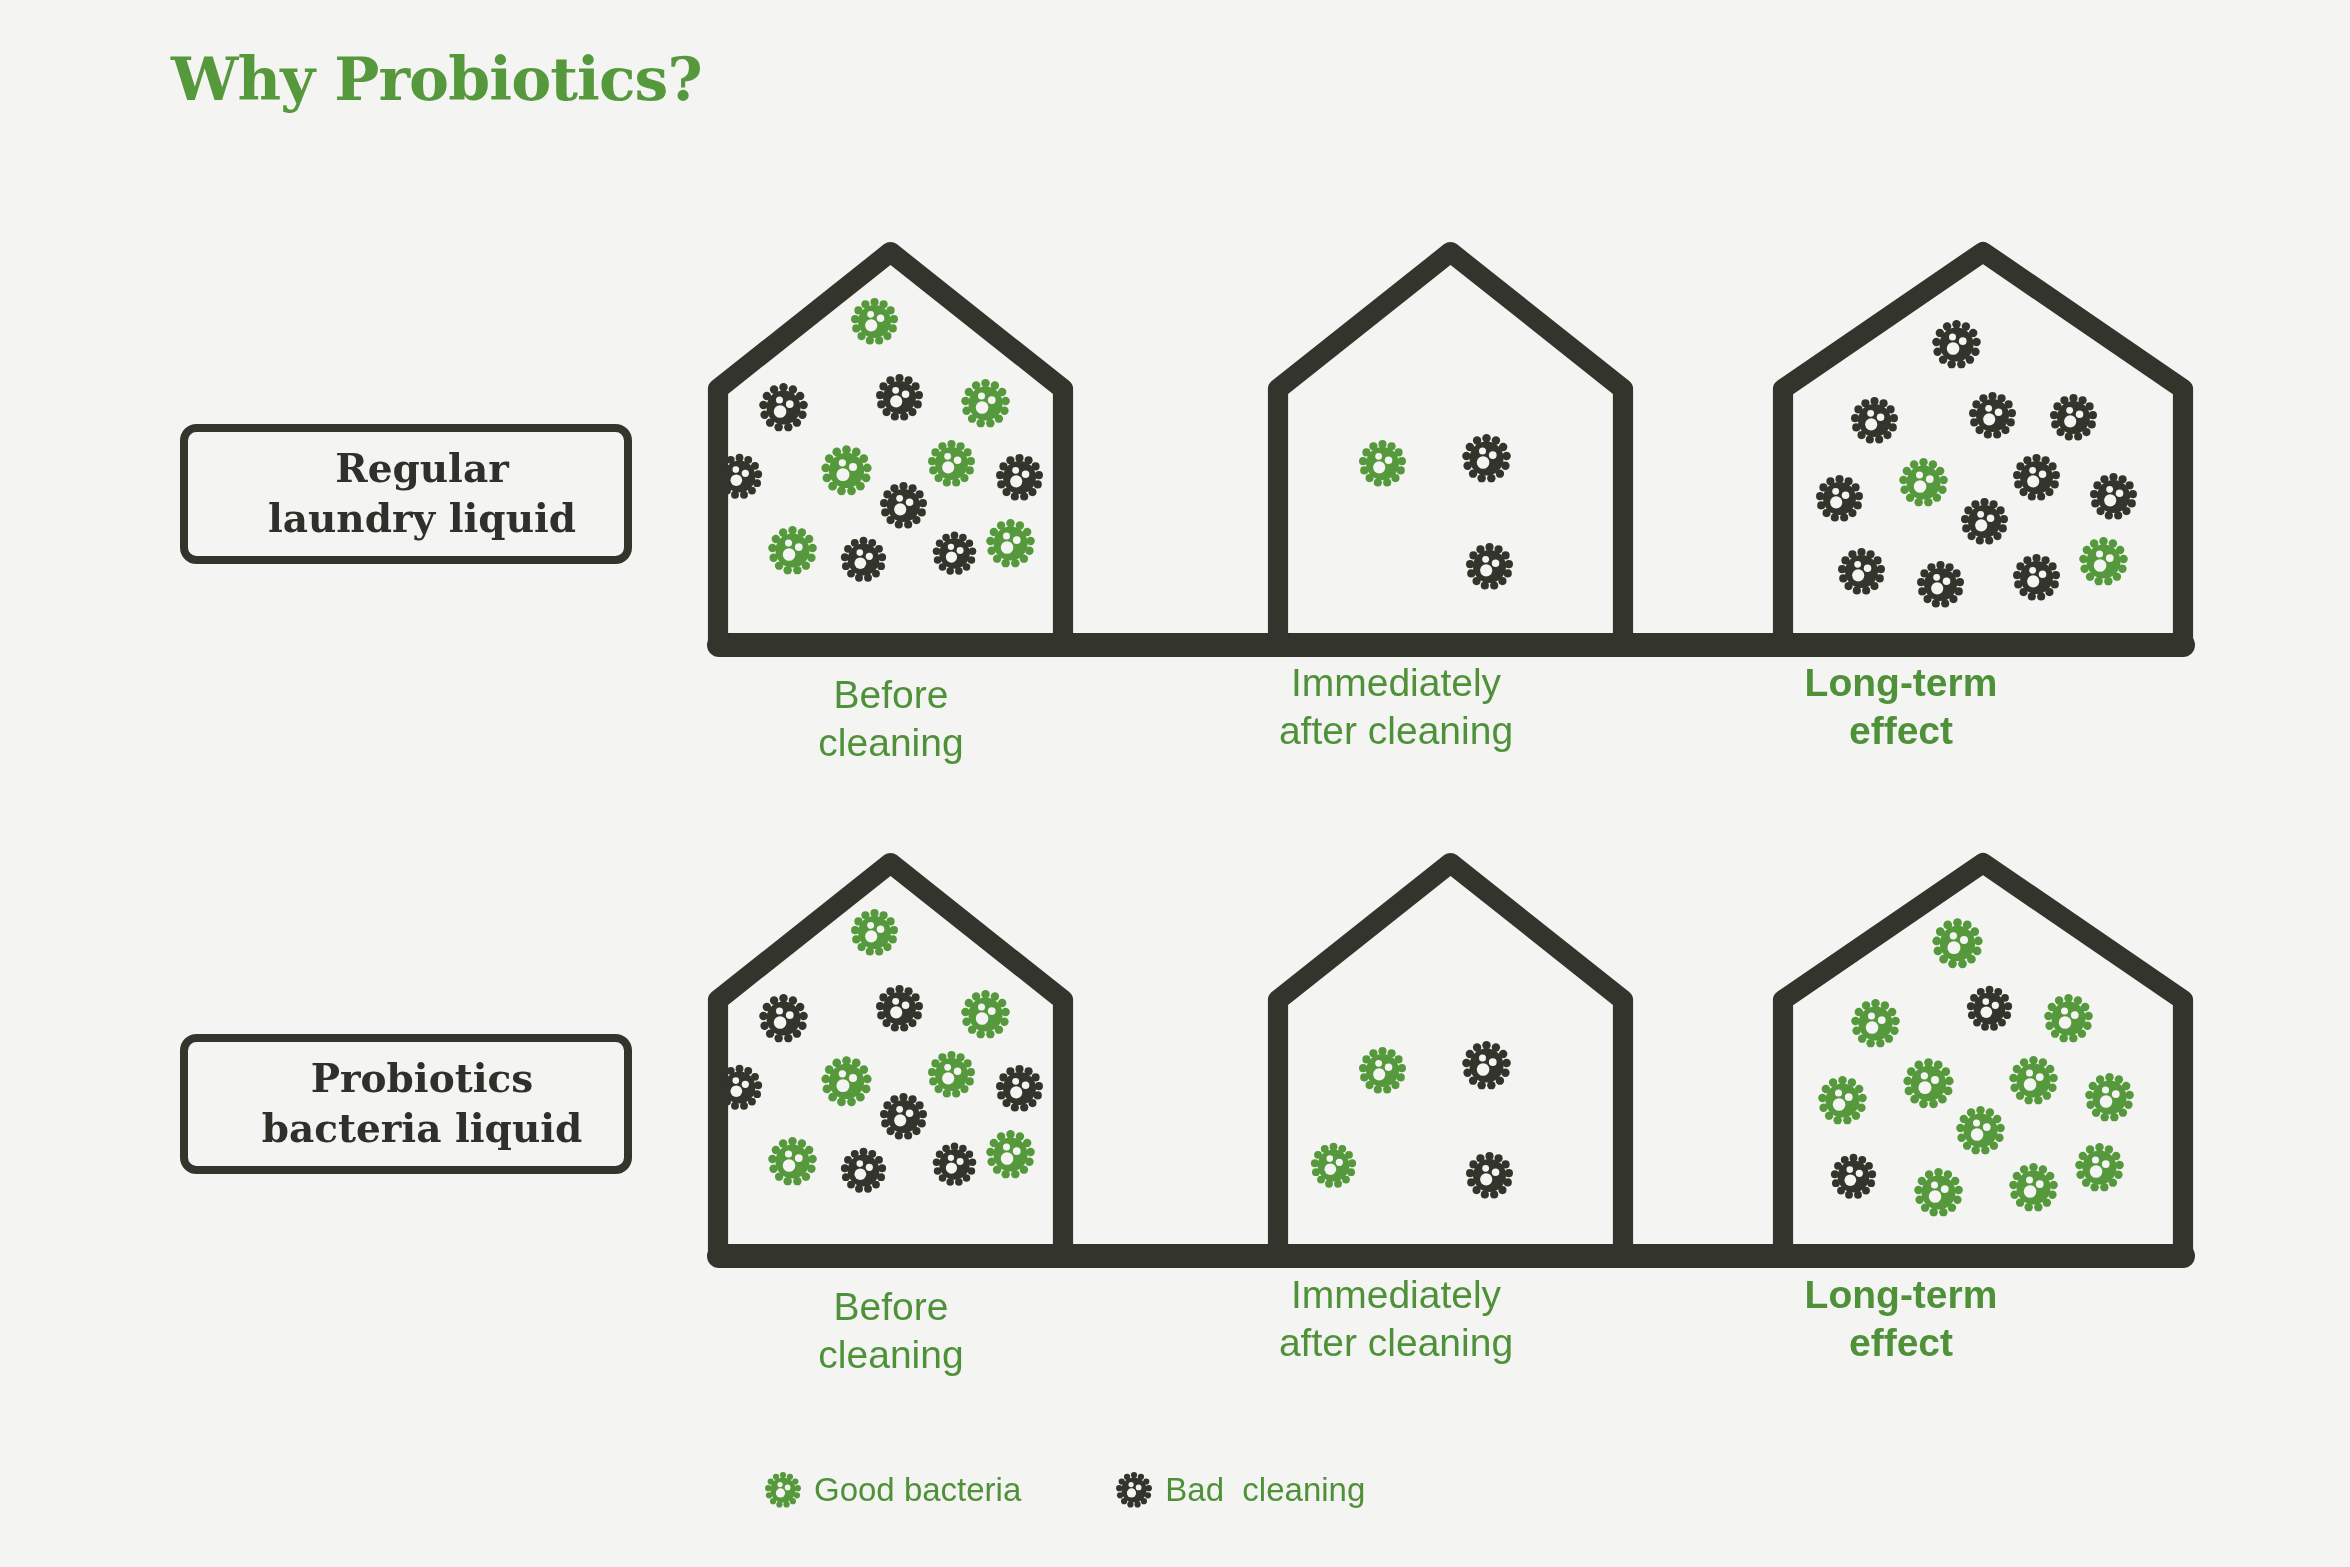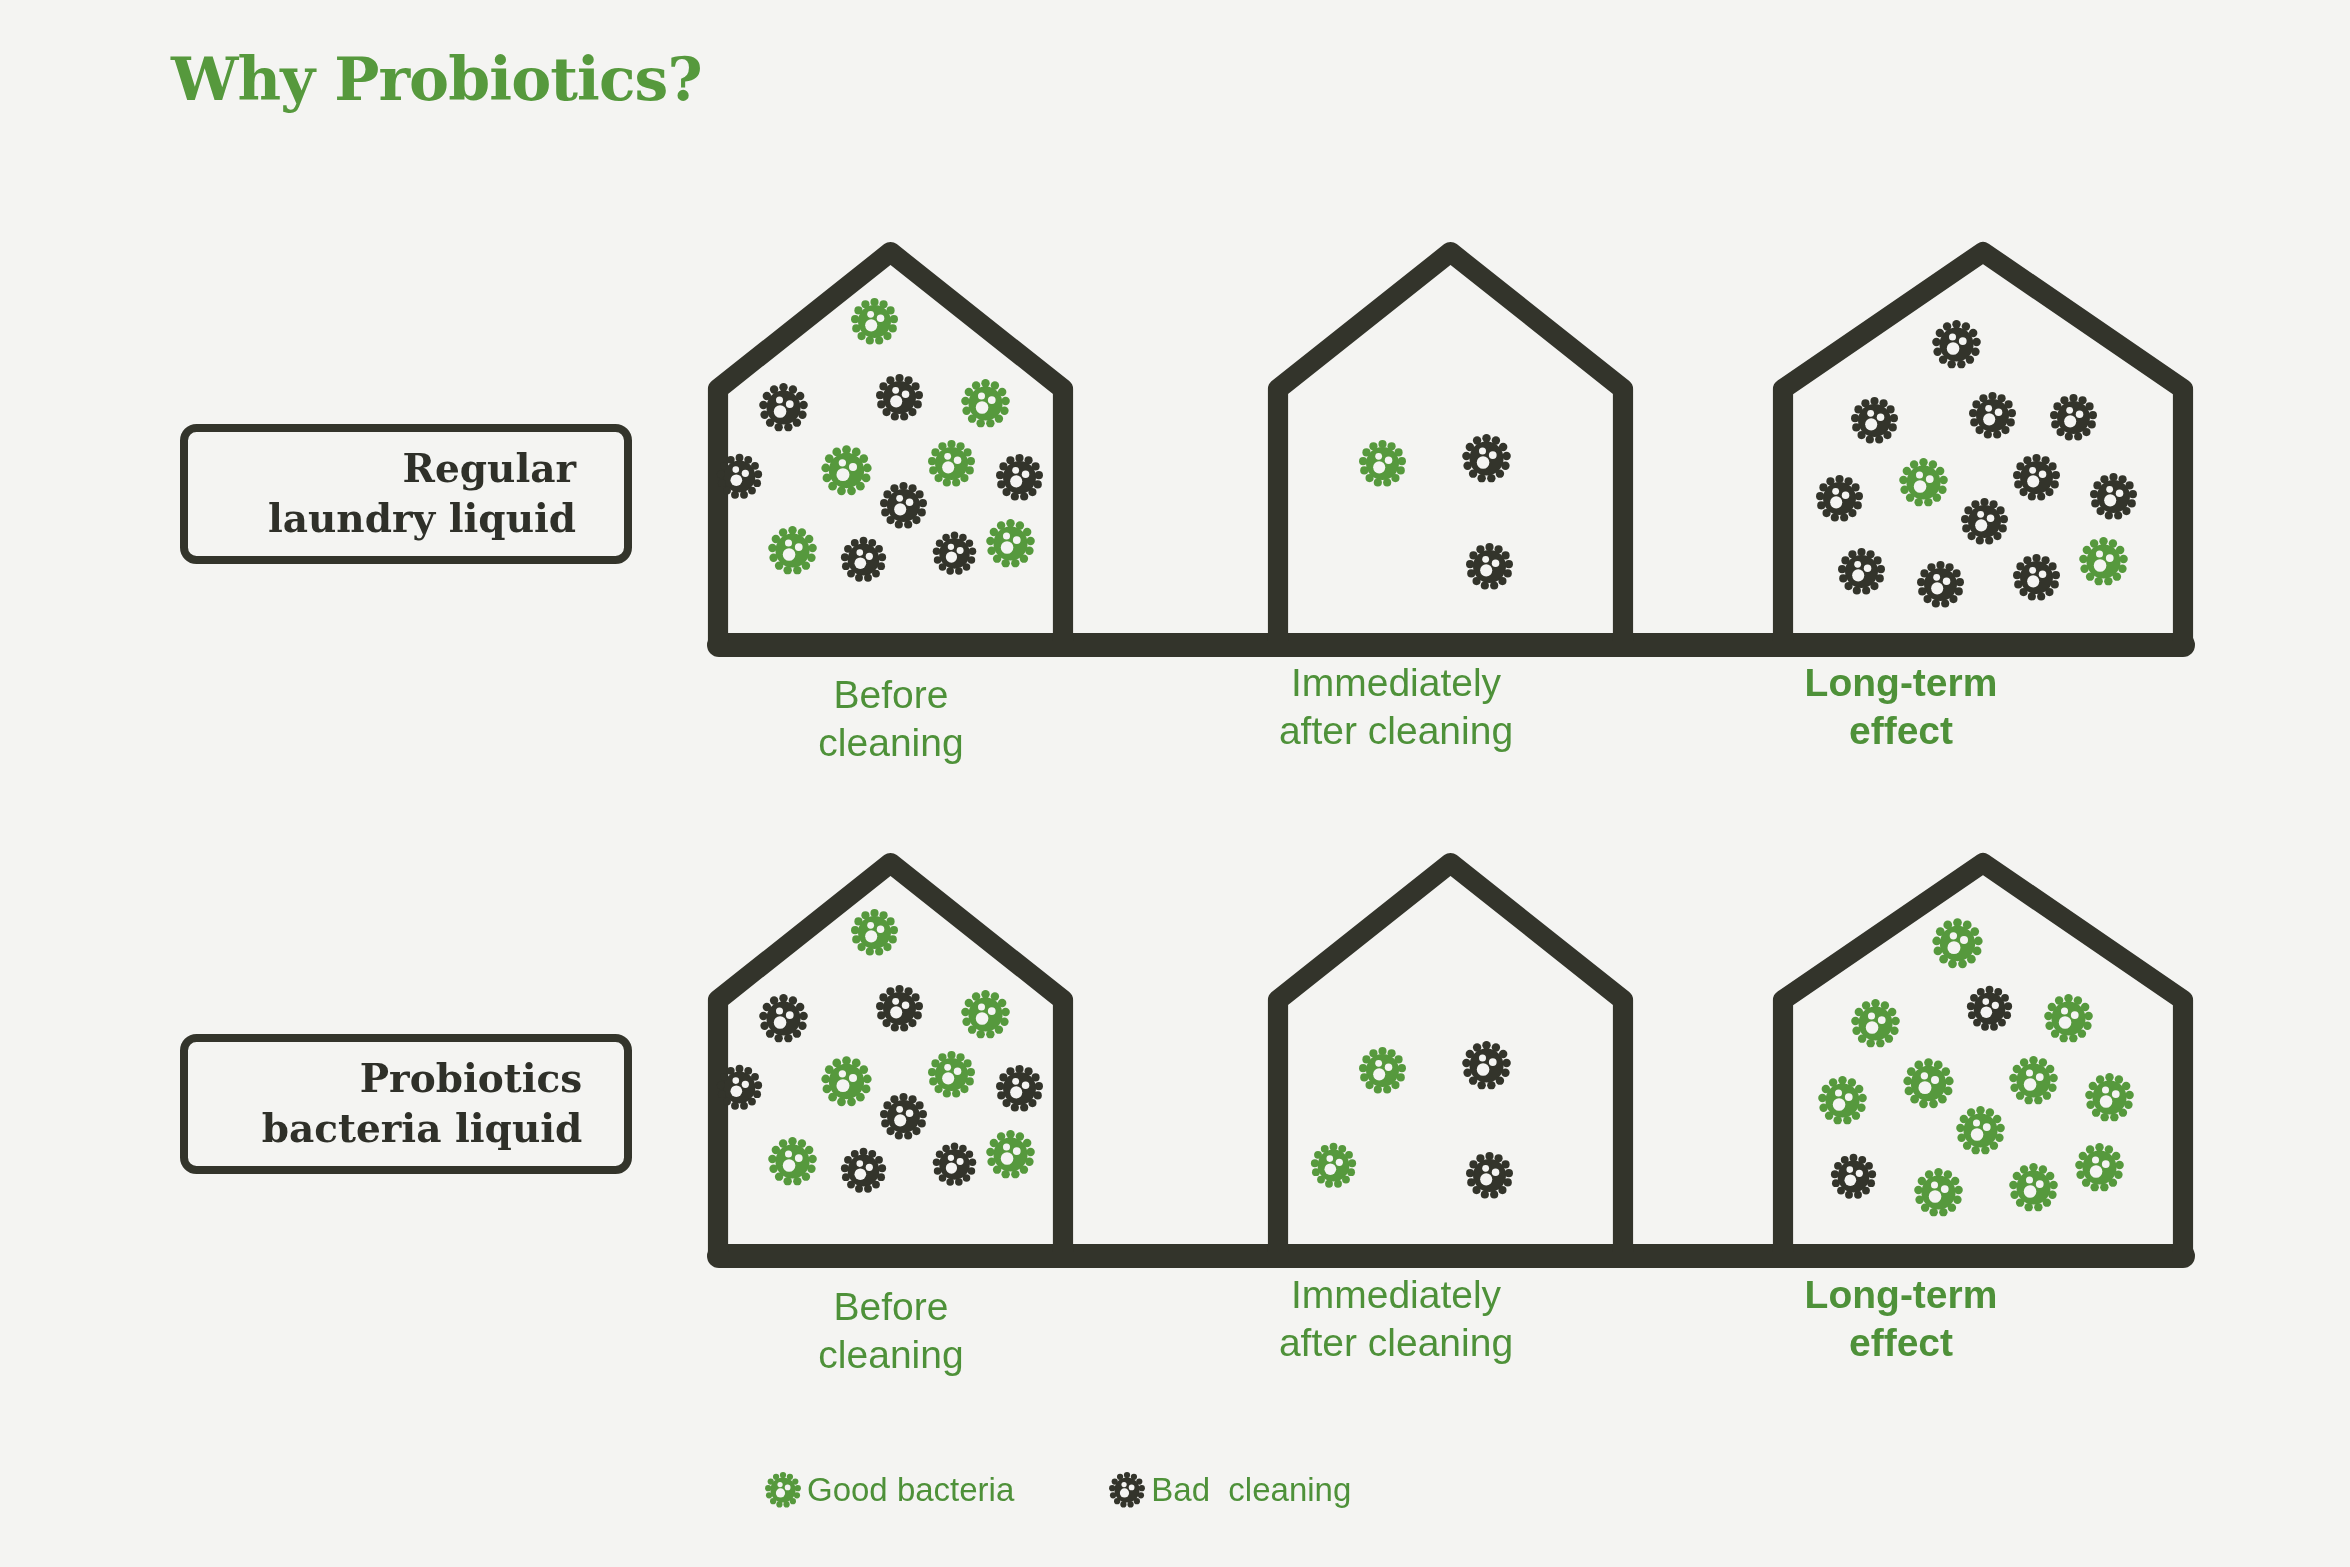--- a/index.html
+++ b/index.html
@@ -32,21 +32,21 @@
     background:#f4f4f2;
     display:flex;align-items:center;justify-content:center;
     box-sizing:border-box;
   }
   .row-label-text{
     font-family:"DejaVu Serif", serif;
     font-weight:bold;
     font-size:39px;
     line-height:1.28;
     color:#2f3029;
-    text-align:right;
+    text-align:center;
     white-space:pre-line;
     margin-left:32px;
   }
   #label-top{left:180px;top:424px;}
   #label-bottom{left:180px;top:1034px;}
 
   
   .scene{position:absolute;left:707px;width:1488px;height:432px;}
   #scene-top{top:225px;}
   #scene-bottom{top:836px;}
@@ -85,21 +85,21 @@
     line-height:1.22;
     font-family:"Liberation Sans", sans-serif;
     white-space:pre-line;
   }
   .cap-1{left:-55px;width:478px;margin-top:12px;}
   .cap-2{left:450px;width:478px;}
   .cap-3{left:955px;width:478px;font-weight:bold;}
 
   
   .legend{position:absolute;left:762px;top:1469px;display:flex;align-items:center;gap:92px;}
-  .legend-item{display:flex;align-items:center;gap:3px;}
+  .legend-item{display:flex;align-items:center;gap:10px;}
   .legend-icon{width:42px;height:42px;flex:none;}
   .legend-icon svg{display:block;width:100%;height:100%;}
   .legend-text{
     color:#4e9139;
     font-size:33px;
     font-family:"Liberation Sans", sans-serif;
     white-space:pre;
   }
 </style>
 </head>

